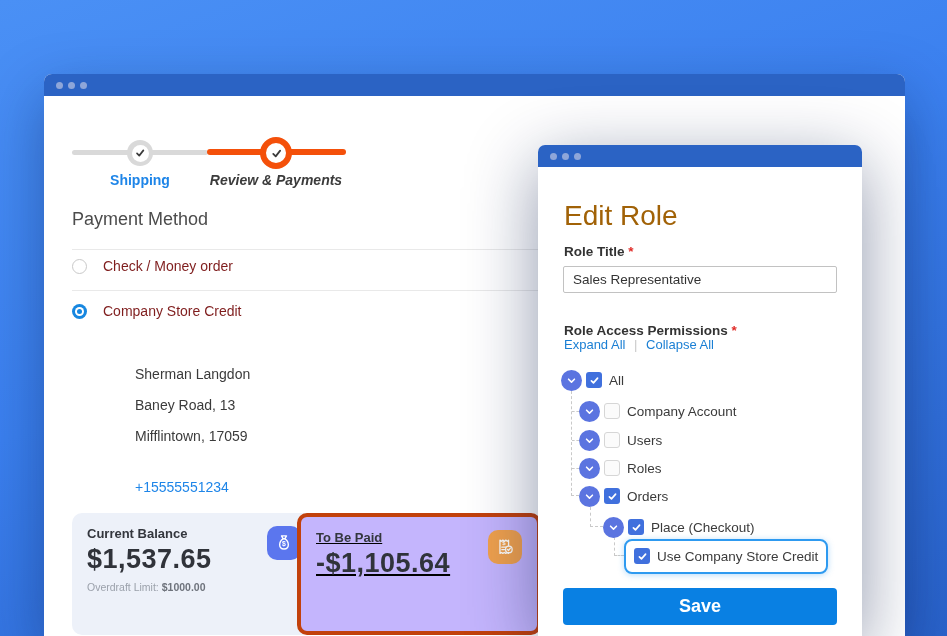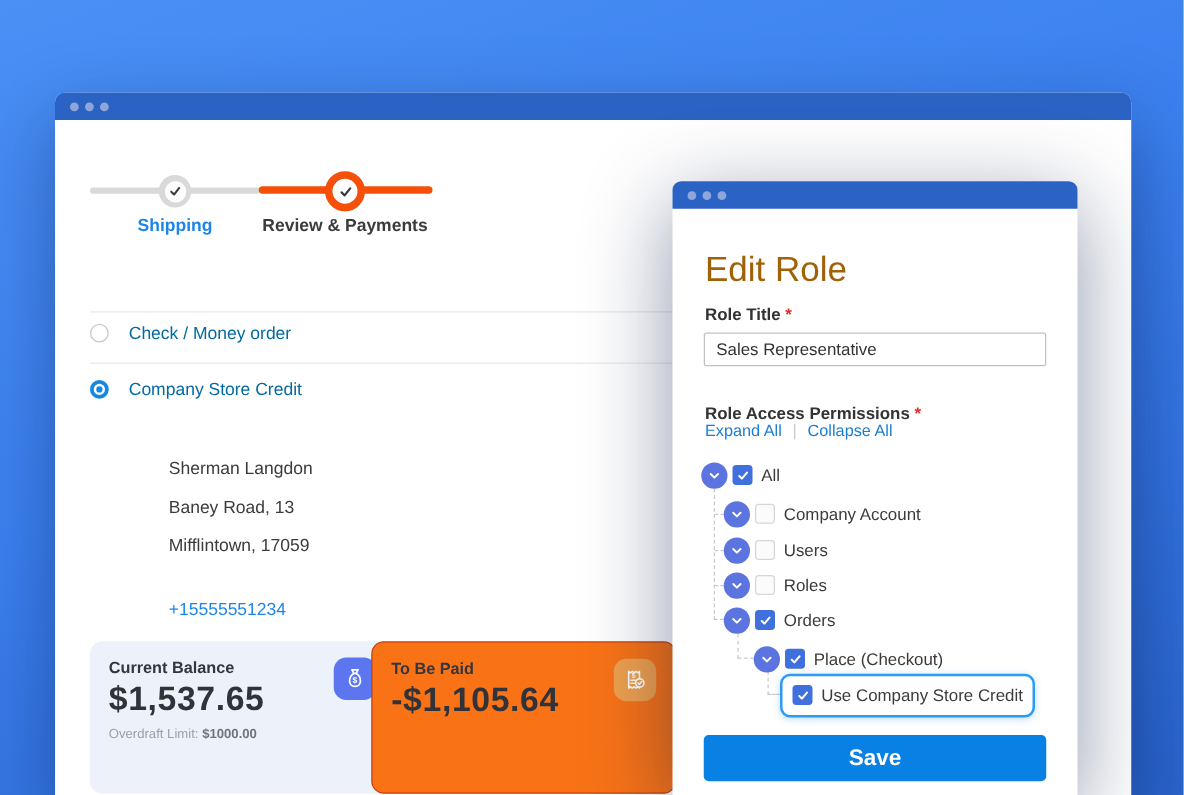--- a/index.html
+++ b/index.html
@@ -25,49 +25,49 @@
   
   .track { position:absolute; border-radius:3px; }
   .track-done { left:28px; top:54px; width:136px; height:5px; background:#d9d9d9; }
   .track-active { left:163px; top:53px; width:139px; height:6px; background:#f4500a; }
   .step-circle { position:absolute; border-radius:50%; display:flex; align-items:center; justify-content:center; }
   .step-done { left:83px; top:44px; width:26px; height:26px; background:#d9d9d9; }
   .step-done .inner { width:17px; height:17px; border-radius:50%; background:#fff; display:flex; align-items:center; justify-content:center; }
   .step-active { left:216px; top:41px; width:32px; height:32px; background:#fff; border:6px solid #f4500a; }
   .step-label { position:absolute; top:76px; font-size:14px; font-weight:700; text-align:center; }
   .lbl-shipping { left:40px; width:112px; color:#1e85e8; }
-  .lbl-review { left:152px; width:160px; color:#3b3b3b; }
+  .lbl-review { left:152px; width:160px; color:#3b3b3b;font-style:italic; }
 
   
   .pay-title { position:absolute; left:28px; top:113px; font-size:18px; font-weight:400; color:#4c4c4c; }
   .divider { position:absolute; left:28px; width:496px; height:1px; background:#e9e9e9; }
   .div-1 { top:153px; } .div-2 { top:194px; }
   .opt-row { position:absolute; display:flex; align-items:center; gap:16px; }
   .opt-check { left:28px; top:162px; }
   .opt-credit { left:28px; top:207px; }
-  .opt-label { font-size:14px; color:#0369a1; }
+  .opt-label { font-size:14px; color:#7f1d1d; }
   .radio { width:15px; height:15px; border-radius:50%; }
   .radio-off { border:1px solid #c9c9c9; background:#fff; }
   .radio-on { background:#1787e0; display:flex; align-items:center; justify-content:center; }
   .radio-on .r-mid { width:9px; height:9px; border-radius:50%; background:#fff; display:flex; align-items:center; justify-content:center; }
   .radio-on .r-core { width:5px; height:5px; border-radius:50%; background:#1787e0; }
 
   .billing-row { position:absolute; left:50px; top:239px; display:flex; align-items:center; gap:8px; }
   .cbx { width:16px; height:16px; border-radius:3px; display:flex; align-items:center; justify-content:center; flex:0 0 auto; }
   .cbx-blue { background:#2a8be8; }
   .billing-row .opt-label { font-size:14px; }
 
   .addr-line { position:absolute; left:91px; font-size:14px; color:#3b3b3b; }
   .addr-0 { top:270px; } .addr-1 { top:301px; } .addr-2 { top:332px; }
   .phone-link { position:absolute; left:91px; top:383px; font-size:14px; color:#1e85e8; cursor:pointer; }
 
   
   .card { position:absolute; top:417px; width:244px; height:122px; border-radius:10px; padding:13px 15px; }
   .card-balance { left:28px; background:#edf1f9; }
-  .card-topaid { left:253px; background:#f97316; border:1px solid #c2410c; }
+  .card-topaid { left:253px; background:#c4b5fd; border:4px solid #c2410c;text-decoration:underline; }
   .card-label { font-size:13px; font-weight:700; color:#33363d; }
   .card-amount { font-size:27px; font-weight:700; color:#30333a; margin-top:3px; letter-spacing:.5px; }
   .card-note { font-size:10.5px; color:#9ba1ab; margin-top:6px; }
   .card-note b { color:#6e737c; }
   .card-icon { position:absolute; right:15px; top:13px; width:34px; height:34px; border-radius:10px;
                display:flex; align-items:center; justify-content:center; }
   .icon-blue { background:#5b76ee; }
   .icon-orange { background:#f0a14d; }
 
   
@@ -122,20 +122,21 @@
         </span>
       </div>
       <div class="step-circle step-active">
         <svg width="13" height="13" viewBox="0 0 16 16">
             <polyline points="4,8.5 7,11.5 12.5,4.5" fill="none" stroke="#3b3b3b" stroke-width="2.2" stroke-linecap="round" stroke-linejoin="round"></polyline>
           </svg>
       </div>
       <div class="step-label lbl-shipping">Shipping</div>
       <div class="step-label lbl-review">Review &amp; Payments</div>
 
+      <div class="pay-title">Payment Method</div>
       <div class="divider div-1"></div>
 
       <div class="opt-row opt-check">
         <span class="radio radio-off"></span>
         <span class="opt-label">Check / Money order</span>
       </div>
       <div class="divider div-2"></div>
 
       <div class="opt-row opt-credit">
         <span class="radio radio-on">

